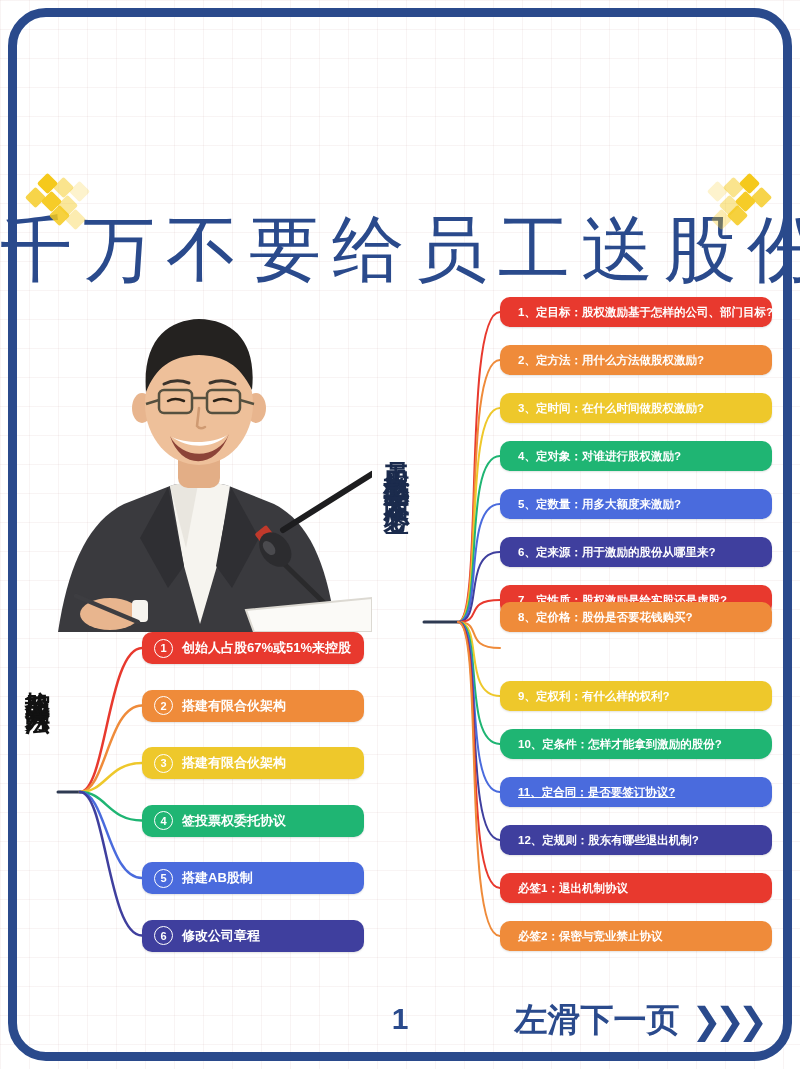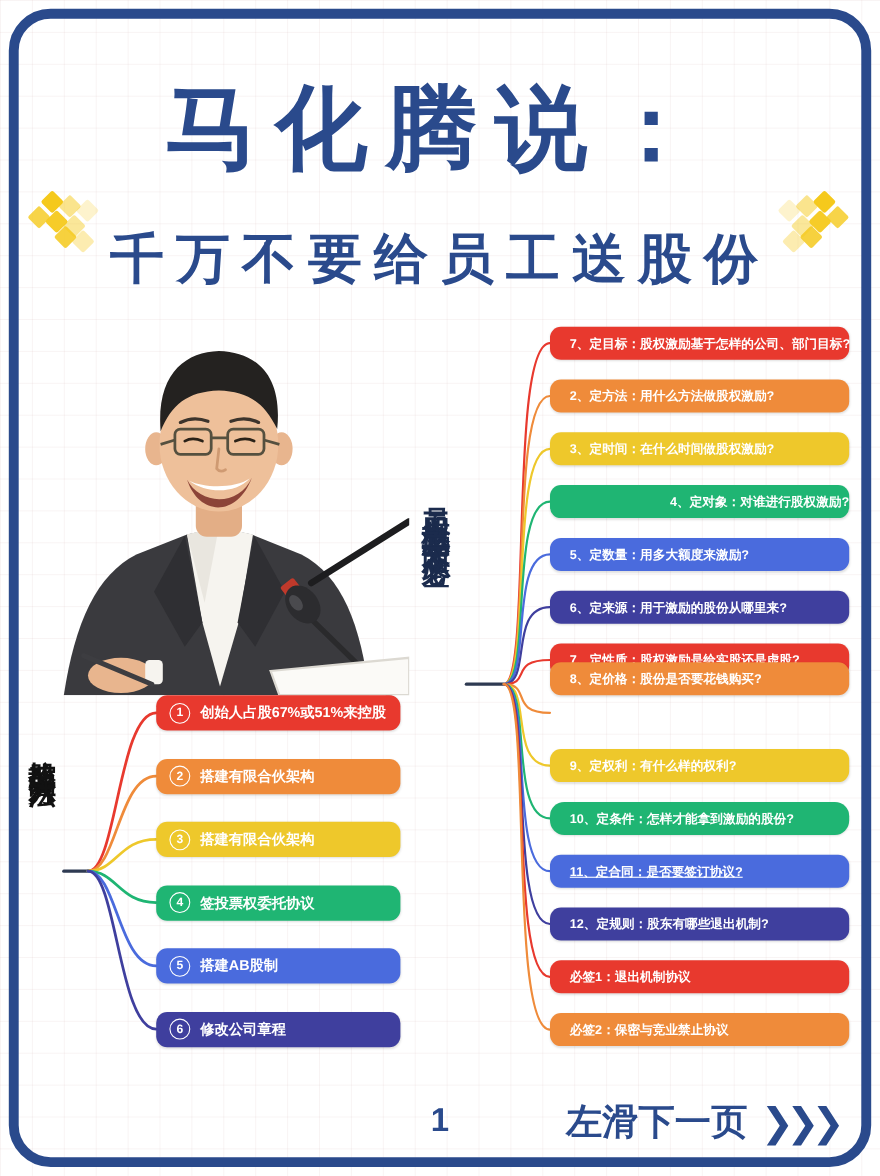--- a/index.html
+++ b/index.html
@@ -20,21 +20,21 @@
     border:9px solid var(--navy,#2a4a8c);border-radius:38px;
     pointer-events:none;z-index:30;
   }
   .title1{
     position:absolute;top:70px;left:0;width:100%;text-align:center;
     font-size:84px;line-height:1.1;font-weight:900;letter-spacing:16px;
     color:var(--navy,#2a4a8c);white-space:nowrap;z-index:5;
   }
   .title2{
     position:absolute;top:210px;left:0;width:100%;text-align:center;
-    font-size:49px;line-height:1.1;font-weight:700;letter-spacing:11px;
+    font-size:72px;line-height:1.1;font-weight:400;letter-spacing:11px;
     color:var(--navy,#2a4a8c);white-space:nowrap;z-index:5;
   }
   .deco{position:absolute;width:80px;height:60px;z-index:6;}
   .deco span{position:absolute;width:15px;height:15px;transform:rotate(45deg);border-radius:2px;background:var(--gold,#f5c91c);}
   .vtext{
     writing-mode:vertical-rl;text-orientation:upright;
     position:absolute;font-weight:900;white-space:nowrap;z-index:8;
   }
   .vmid{left:380px;top:440px;font-size:26px;letter-spacing:4px;color:#1b2b4d;}
   .vleft{left:22px;top:672px;font-size:25px;letter-spacing:2px;color:#121212;}
@@ -60,21 +60,20 @@
     position:absolute;right:32px;top:998px;display:flex;align-items:center;
     font-size:33px;font-weight:900;color:var(--navy,#2a4a8c);z-index:31;cursor:pointer;
   }
   .next .chev{font-size:36px;letter-spacing:-7px;margin-left:12px;padding-right:7px;font-weight:900;}
 </style>
 </head>
 <body>
 
 <div class="canvas">
 
-  <div class="title1">马化腾说：</div>
   <div class="title2">千万不要给员工送股份</div>
 
   <div class="deco" id="deco-left" style="left:26px;top:174px;">
       <span style="left: 14px; top: 2px; opacity: 1;"></span>
       <span style="left: 30px; top: 6px; opacity: 0.5;"></span>
       <span style="left: 46px; top: 10px; opacity: 0.22;"></span>
       <span style="left: 2px; top: 16px; opacity: 0.8;"></span>
       <span style="left: 18px; top: 20px; opacity: 0.95;"></span>
       <span style="left: 34px; top: 24px; opacity: 0.45;"></span>
       <span style="left: 26px; top: 34px; opacity: 0.85;"></span>
@@ -165,29 +164,29 @@
       <path d="M80,792 C106,792 108,820.5 142,820.5" stroke="#1fb573" stroke-width="2.5" fill="none" stroke-linecap="round"></path>
       <path d="M80,792 C106,792 108,878 142,878" stroke="#4a6bdd" stroke-width="2.5" fill="none" stroke-linecap="round"></path>
       <path d="M80,792 C106,792 108,935.5 142,935.5" stroke="#3f3f9e" stroke-width="2.5" fill="none" stroke-linecap="round"></path>
     </svg>
 
   <div class="vtext vmid">员工股权激励十二定两个必签</div>
   <div class="vtext vleft">控股公司的六大方法</div>
 
   <div id="right-list">
       <div class="node rnode" style="top: 297px; background: rgb(232, 57, 46);">
-        <span>7、定目标：股权激励基于怎样的公司、部门目标?</span>
+        <span>1、定目标：股权激励基于怎样的公司、部门目标?</span>
       </div>
       <div class="node rnode" style="top: 345px; background: rgb(239, 139, 58);">
         <span>2、定方法：用什么方法做股权激励?</span>
       </div>
       <div class="node rnode" style="top: 393px; background: rgb(238, 200, 43); text-align: center;">
         <span>3、定时间：在什么时间做股权激励?</span>
       </div>
-      <div class="node rnode" style="top: 441px; background: rgb(31, 181, 115); justify-content: flex-end;">
+      <div class="node rnode" style="top: 441px; background: rgb(31, 181, 115);">
         <span>4、定对象：对谁进行股权激励?</span>
       </div>
       <div class="node rnode" style="top: 489px; background: rgb(74, 107, 221);">
         <span>5、定数量：用多大额度来激励?</span>
       </div>
       <div class="node rnode" style="top: 537px; background: rgb(63, 63, 158);">
         <span>6、定来源：用于激励的股份从哪里来?</span>
       </div>
       <div class="node rnode" style="top: 585px; background: rgb(232, 57, 46);">
         <span>7、定性质：股权激励是给实股还是虚股?</span>

